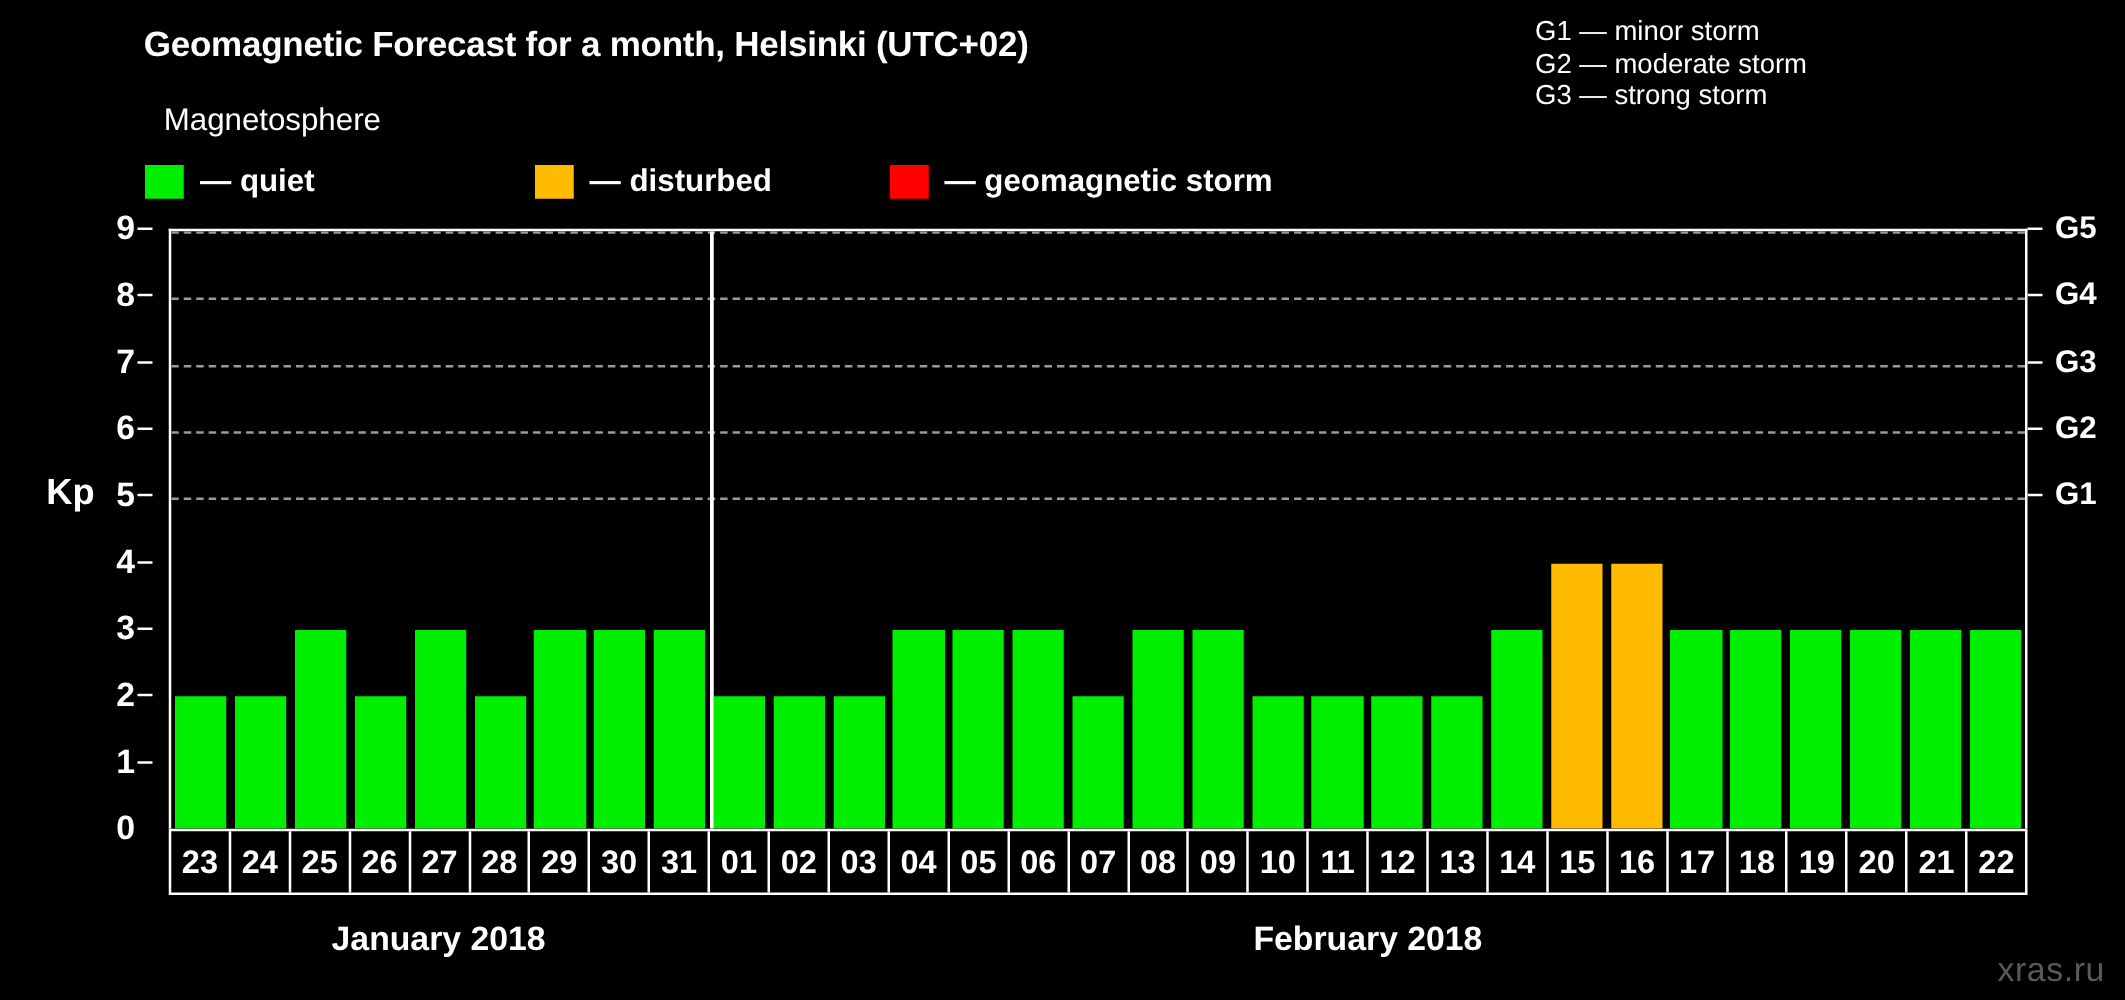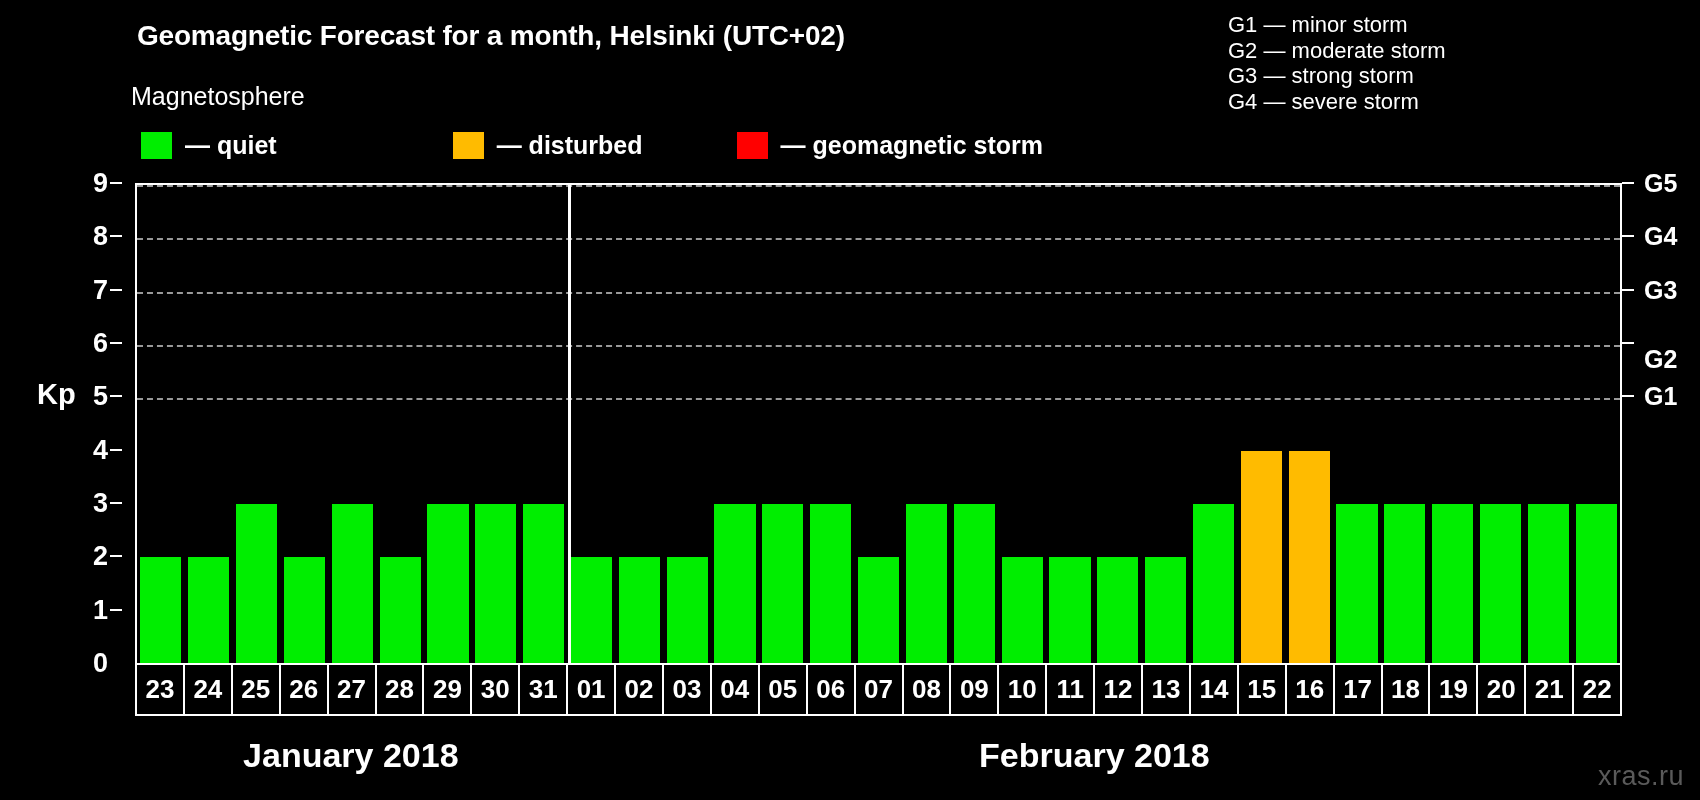--- a/index.html
+++ b/index.html
@@ -13,38 +13,38 @@
   #root {
     position: relative;
     width: 1700px; height: 800px;
     background: #000000;
     color: #ffffff;
   }
 
   
   #chart-title {
     position: absolute;
-    left: 137px; top: 20px;
+    left: 115px; top: 20px;
     font-size: 28px; font-weight: bold;
     color: #ffffff;
     white-space: nowrap;
     letter-spacing: -0.2px;
   }
   #magnetosphere-label {
     position: absolute;
     left: 131px; top: 82px;
     font-size: 25px; font-weight: normal;
     color: #ffffff;
     white-space: nowrap;
   }
 
   
   #magnetosphere-legend {
     position: absolute;
-    left: 141px; top: 128px;
+    left: 116px; top: 128px;
     display: flex;
     align-items: center;
     height: 34px;
   }
   .legend-entry {
     display: flex;
     align-items: center;
     height: 34px;
   }
   .legend-swatch {
@@ -187,21 +187,21 @@
     font-size: 26px; font-weight: bold;
     color: #ffffff;
     border-right: 2px solid #ffffff;
   }
   .day-cell:last-child { border-right: none; }
 
   
   .month-caption {
     position: absolute;
     top: 736px;
-    font-size: 34px; font-weight: bold;
+    font-size: 27px; font-weight: bold;
     color: #ffffff;
     white-space: nowrap;
     transform: translateX(-50%);
   }
 
   
   #watermark {
     position: absolute;
     right: 16px; bottom: 8px;
     font-size: 27px;
@@ -231,21 +231,20 @@
       <div class="legend-entry">
         <span class="legend-swatch" style="background: rgb(255, 0, 0);"></span>
         <span class="legend-text">— geomagnetic storm</span>
       </div>
     </div>
 
   <div id="storm-scale-legend">
       <div class="storm-scale-row">G1 — minor storm</div>
       <div class="storm-scale-row">G2 — moderate storm</div>
       <div class="storm-scale-row">G3 — strong storm</div>
-      <div class="storm-scale-row">G4 — severe storm</div>
     </div>
 
   <div id="y-axis-title">Kp</div>
   <div id="y-axis-labels">
       <div class="y-tick-label" style="top: 480px;">0</div>
       <div class="y-tick-label" style="top: 426.667px;">1</div>
       <div class="y-tick-mark" style="top: 426.667px;"></div>
       <div class="y-tick-label" style="top: 373.333px;">2</div>
       <div class="y-tick-mark" style="top: 373.333px;"></div>
       <div class="y-tick-label" style="top: 320px;">3</div>
@@ -259,21 +258,21 @@
       <div class="y-tick-label" style="top: 106.667px;">7</div>
       <div class="y-tick-mark" style="top: 106.667px;"></div>
       <div class="y-tick-label" style="top: 53.3333px;">8</div>
       <div class="y-tick-mark" style="top: 53.3333px;"></div>
       <div class="y-tick-label" style="top: 0px;">9</div>
       <div class="y-tick-mark" style="top: 0px;"></div>
     </div>
   <div id="g-axis-labels">
       <div class="g-tick-label" style="top: 213.333px;">G1</div>
       <div class="g-tick-mark" style="top: 213.333px;"></div>
-      <div class="g-tick-label" style="top: 176px;">G2</div>
+      <div class="g-tick-label" style="top: 160px;">G2</div>
       <div class="g-tick-mark" style="top: 160px;"></div>
       <div class="g-tick-label" style="top: 106.667px;">G3</div>
       <div class="g-tick-mark" style="top: 106.667px;"></div>
       <div class="g-tick-label" style="top: 53.3333px;">G4</div>
       <div class="g-tick-mark" style="top: 53.3333px;"></div>
       <div class="g-tick-label" style="top: 0px;">G5</div>
       <div class="g-tick-mark" style="top: 0px;"></div>
     </div>
 
   <div id="plot-area">

